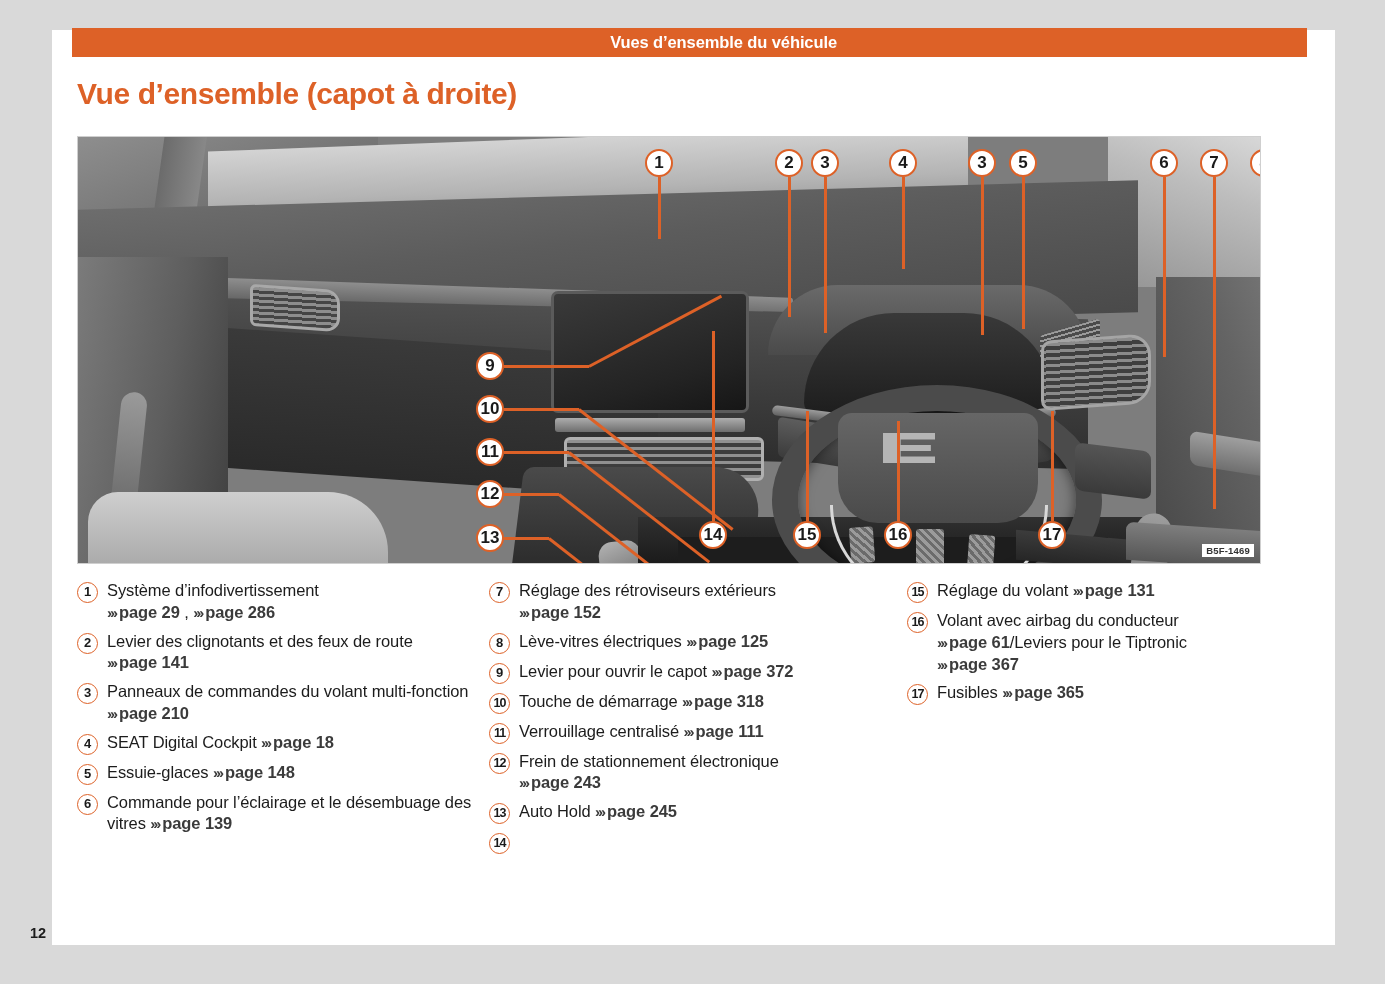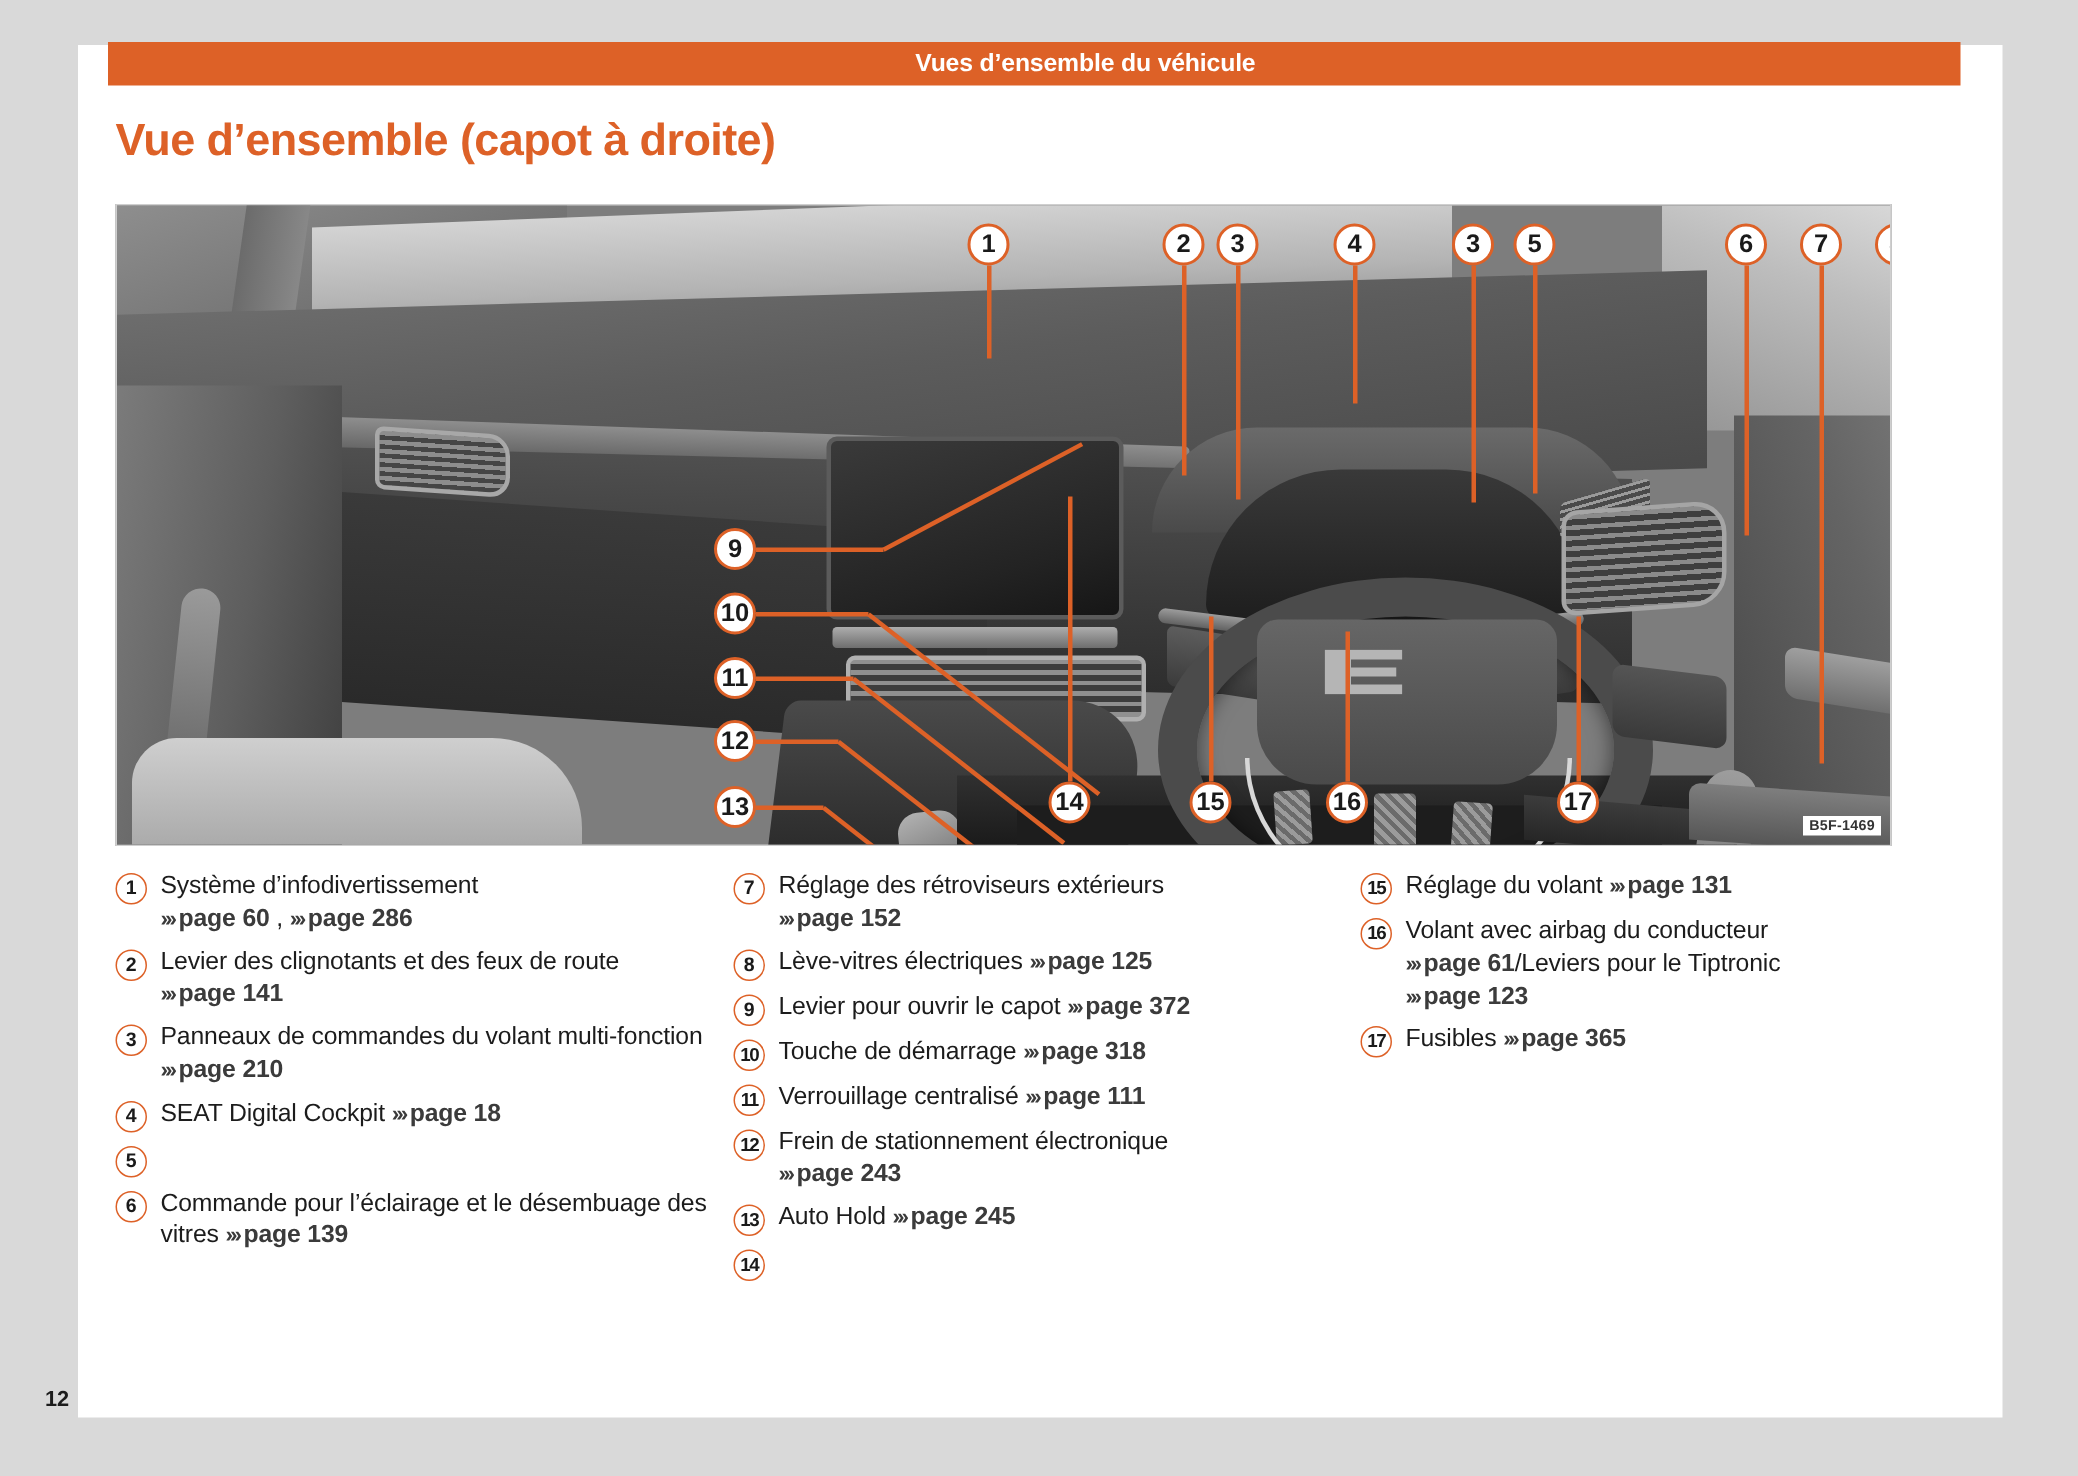--- a/index.html
+++ b/index.html
@@ -478,36 +478,37 @@
         <div class="lead" style="left: 972.5px; top: 274px; width: 3px; height: 110px;"></div>
       </div>
 
     <div class="ph photo-code">B5F-1469</div>
   </div>
 
   <div class="legend" id="legend">
       <div class="legend-col c1">
         <div class="legend-item">
           <span class="num">1</span>
-          <span class="legend-text">Système d’infodivertissement <br><span class="chev">›››</span><span class="ref">page 60</span> , <span class="chev">›››</span><span class="ref">page 286</span></span>
+          <span class="legend-text">Système d’infodivertissement <br><span class="chev">›››</span><span class="ref">page 29</span> , <span class="chev">›››</span><span class="ref">page 286</span></span>
         </div>
         <div class="legend-item">
           <span class="num">2</span>
           <span class="legend-text">Levier des clignotants et des feux de route <span class="chev">›››</span><span class="ref">page 141</span></span>
         </div>
         <div class="legend-item">
           <span class="num">3</span>
           <span class="legend-text">Panneaux de commandes du volant multi-fonction <span class="chev">›››</span><span class="ref">page 210</span></span>
         </div>
         <div class="legend-item">
           <span class="num">4</span>
           <span class="legend-text">SEAT Digital Cockpit <span class="chev">›››</span><span class="ref">page 18</span></span>
         </div>
         <div class="legend-item">
           <span class="num">5</span>
+          <span class="legend-text">Essuie-glaces <span class="chev">›››</span><span class="ref">page 148</span></span>
         </div>
         <div class="legend-item">
           <span class="num">6</span>
           <span class="legend-text">Commande pour l’éclairage et le désembuage des vitres <span class="chev">›››</span><span class="ref">page 139</span></span>
         </div>
       </div>
       <div class="legend-col c2">
         <div class="legend-item">
           <span class="num">7</span>
           <span class="legend-text">Réglage des rétroviseurs extérieurs <br><span class="chev">›››</span><span class="ref">page 152</span></span>
@@ -540,21 +541,21 @@
           <span class="num wide">14</span>
         </div>
       </div>
       <div class="legend-col c3">
         <div class="legend-item">
           <span class="num wide">15</span>
           <span class="legend-text">Réglage du volant <span class="chev">›››</span><span class="ref">page 131</span></span>
         </div>
         <div class="legend-item">
           <span class="num wide">16</span>
-          <span class="legend-text">Volant avec airbag du conducteur <br><span class="chev">›››</span><span class="ref">page 61</span>/Leviers pour le Tiptronic <br><span class="chev">›››</span><span class="ref">page 123</span></span>
+          <span class="legend-text">Volant avec airbag du conducteur <br><span class="chev">›››</span><span class="ref">page 61</span>/Leviers pour le Tiptronic <br><span class="chev">›››</span><span class="ref">page 367</span></span>
         </div>
         <div class="legend-item">
           <span class="num wide">17</span>
           <span class="legend-text">Fusibles <span class="chev">›››</span><span class="ref">page 365</span></span>
         </div>
       </div>
     </div>
 
   <div class="page-number">12</div>
 </div>

